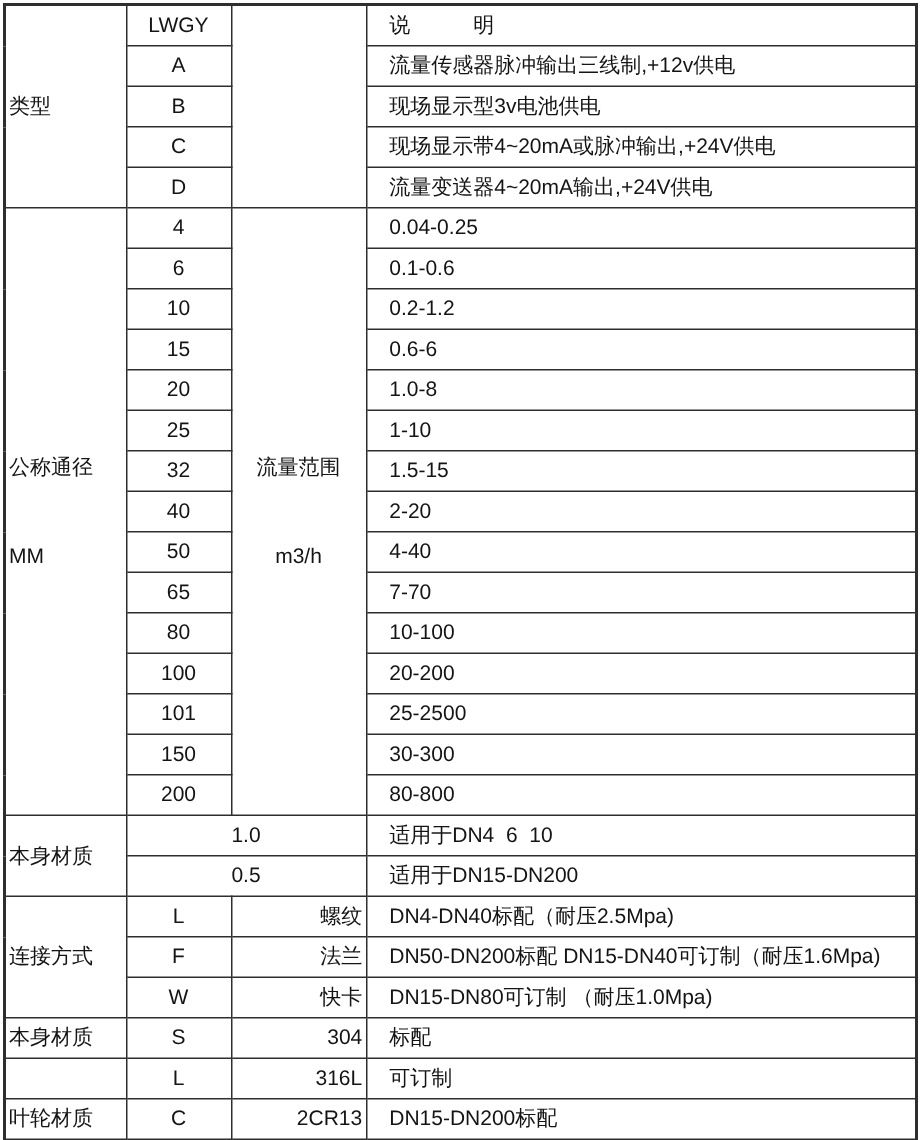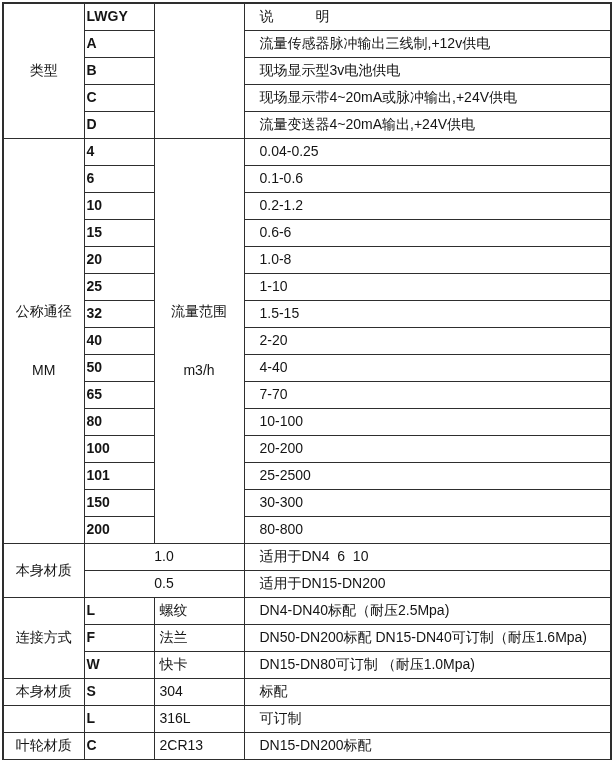--- a/index.html
+++ b/index.html
@@ -25,23 +25,23 @@
   .spec-table td {
     border: 1px solid #2e2e2e;
     height: 26px;
     padding: 0 2px;
     overflow: hidden;
     white-space: pre-wrap;
     line-height: 1.25;
     vertical-align: middle;
     background: #ffffff;
   }
-  td.c-label { text-align: center; }
-  td.c-code  { text-align: left; font-weight: bold; }
-  td.c-mid   { text-align: left; padding-left: 5px; }
+  td.c-label { text-align: left; }
+  td.c-code  { text-align: center; }
+  td.c-mid   { text-align: right; padding-left: 5px; }
   td.c-mid-center { text-align: center; padding-left: 2px; margin-top: 34px; }
   td.c-desc  { text-align: left; padding-left: 15px; }
   td.c-merged-val { text-align: center; }
   .two-line div { line-height: 1.65; }
 </style>
 </head>
 <body>
 
 <table class="spec-table">
   <colgroup>

